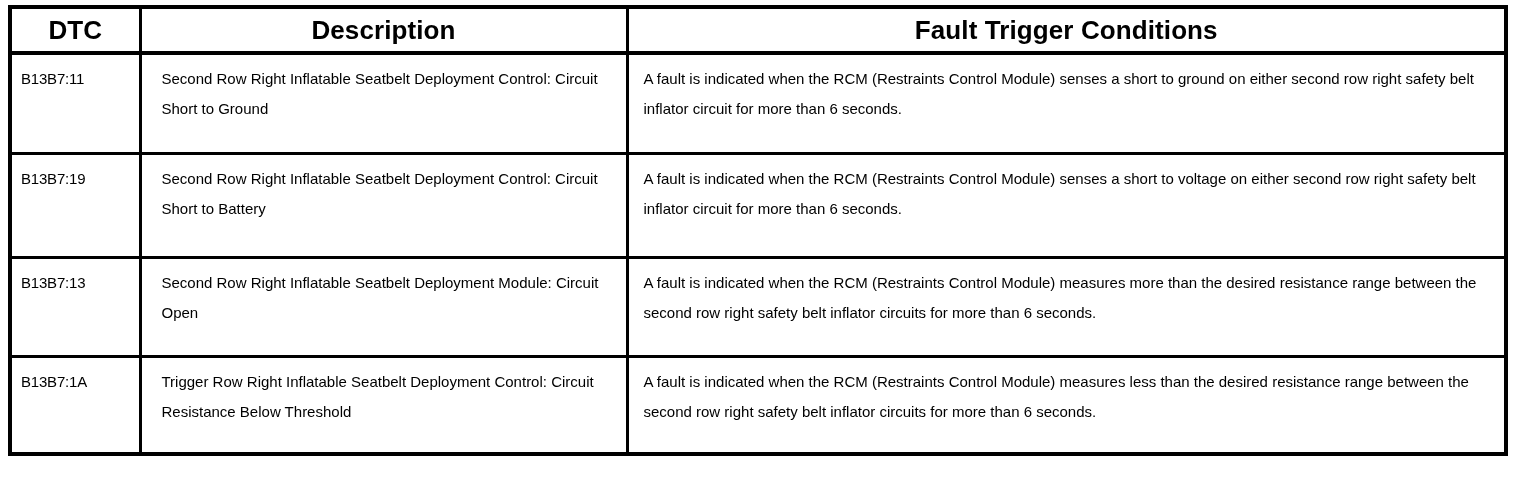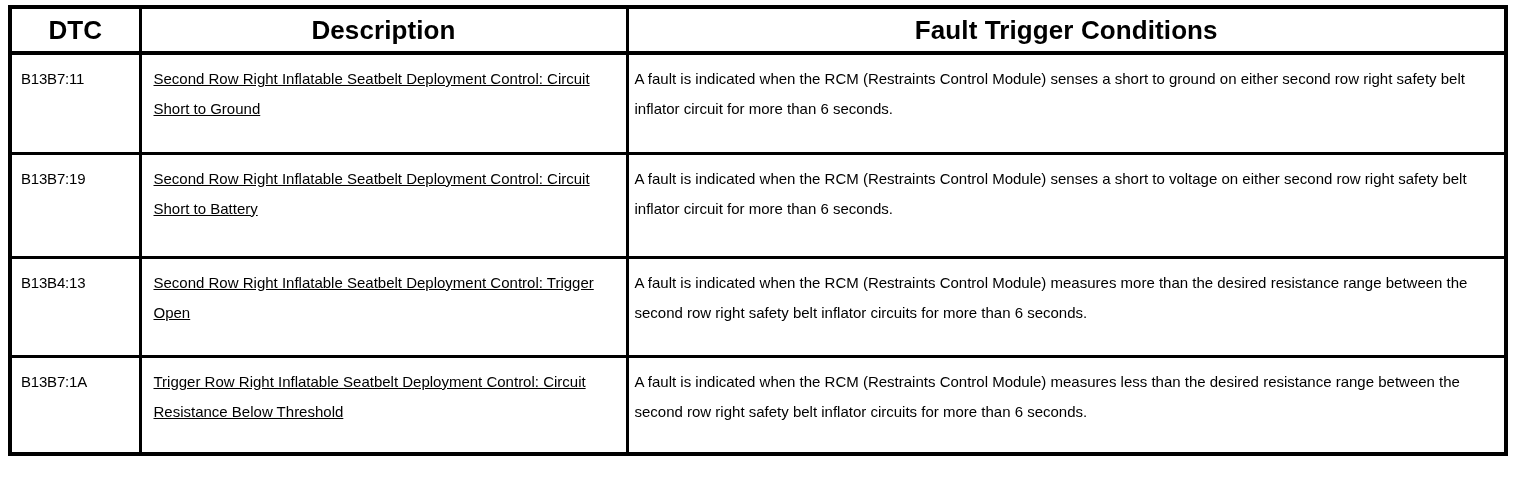--- a/index.html
+++ b/index.html
@@ -63,26 +63,25 @@
   tbody td.last { border-right: none; }
   tbody tr.last-row td { border-bottom: none; }
 
   td.cell-dtc {
     padding-left: 9px;
     padding-right: 4px;
     white-space: nowrap;
     letter-spacing: -0.2px;
   }
   td.cell-desc {
-    padding-left: 12px;
+    padding-left: 20px;
     padding-right: 8px;
-    text-decoration: underline;
   }
   td.cell-cond {
-    padding-left: 6px;
+    padding-left: 15px;
     padding-right: 14px;
     margin-left: 20px;
   }
 
   .row-h1 { height: 100px; }
   .row-h2 { height: 104px; }
   .row-h3 { height: 99px; }
   .row-h4 { height: 98px; }
 </style>
 </head>
@@ -113,22 +112,22 @@
         <td class="cell-cond last">A fault is indicated when the RCM (Restraints Control Module) senses a short to ground on either second row right safety belt inflator circuit for more than 6 seconds.</td>
       </tr>
 
       <tr class="row-h2">
         <td class="cell-dtc">B13B7:19</td>
         <td class="cell-desc">Second Row Right Inflatable Seatbelt Deployment Control: Circuit Short to Battery</td>
         <td class="cell-cond last">A fault is indicated when the RCM (Restraints Control Module) senses a short to voltage on either second row right safety belt inflator circuit for more than 6 seconds.</td>
       </tr>
 
       <tr class="row-h3">
-        <td class="cell-dtc">B13B4:13</td>
-        <td class="cell-desc">Second Row Right Inflatable Seatbelt Deployment Control: Trigger Open</td>
+        <td class="cell-dtc">B13B7:13</td>
+        <td class="cell-desc">Second Row Right Inflatable Seatbelt Deployment Module: Circuit Open</td>
         <td class="cell-cond last">A fault is indicated when the RCM (Restraints Control Module) measures more than the desired resistance range between the second row right safety belt inflator circuits for more than 6 seconds.</td>
       </tr>
 
       <tr class="row-h4 last-row">
         <td class="cell-dtc">B13B7:1A</td>
         <td class="cell-desc">Trigger Row Right Inflatable Seatbelt Deployment Control: Circuit Resistance Below Threshold</td>
         <td class="cell-cond last">A fault is indicated when the RCM (Restraints Control Module) measures less than the desired resistance range between the second row right safety belt inflator circuits for more than 6 seconds.</td>
       </tr>
 
     </tbody>

